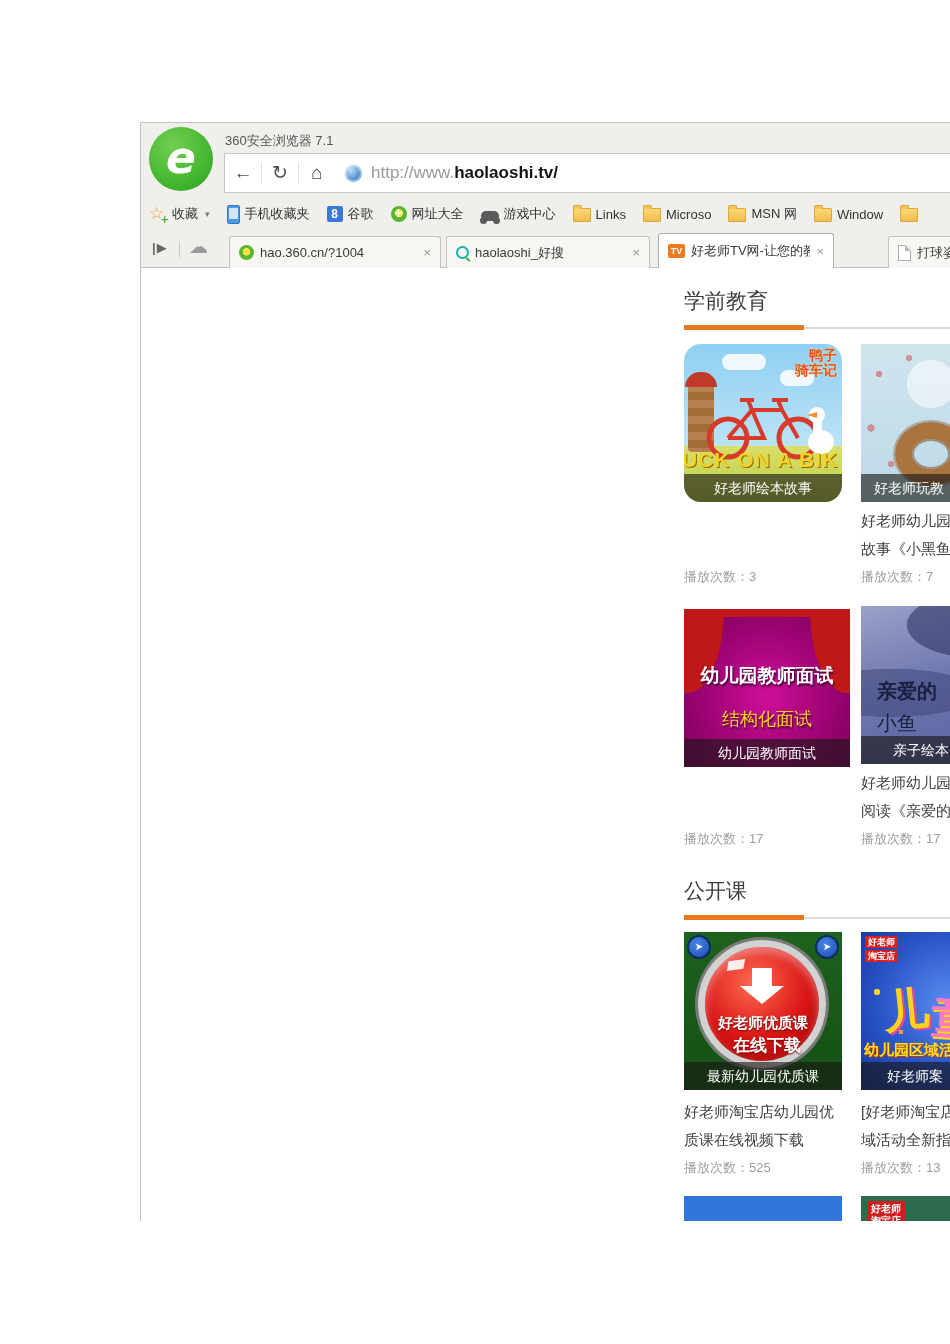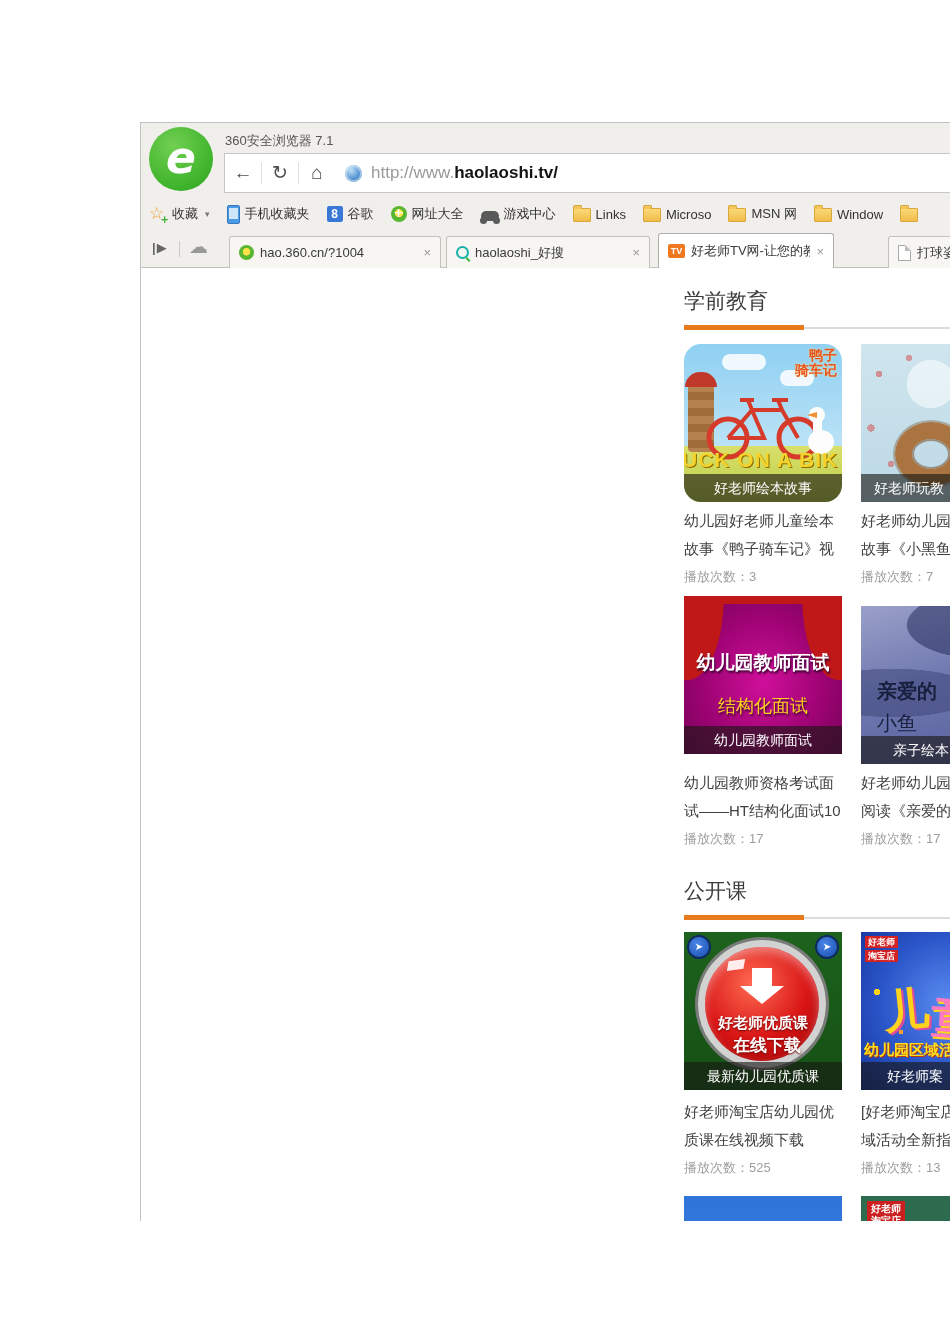--- a/index.html
+++ b/index.html
@@ -300,49 +300,41 @@
       <div class="duck-badge"><span>鸭子</span><br><span>骑车记</span></div>
       <div class="duck-banner">UCK ON A BIK</div>
       <div class="caption">好老师绘本故事</div>
     </div>
     <div class="thumb c2 art-swim" style="top:63px;">
 
       <div class="donut"></div>
       <div class="caption left" style="padding-left:13px;">好老师玩教</div>
     </div>
 
-    <div class="vtitle c1" style="top:226px;">
-      <div>幼儿园好老师儿童绘本</div>
-        <div>故事《鸭子骑车记》视</div>
-    </div>
     <div class="vplays c1" style="top:287px;">播放次数：3</div>
     <div class="vtitle c2" style="top:226px;">
       <div>好老师幼儿园</div>
         <div>故事《小黑鱼</div>
     </div>
     <div class="vplays c2" style="top:287px;">播放次数：7</div>
 
-    <div class="thumb c1 art-int" style="top:315px;">
+    <div class="thumb c1 art-int" style="top:328px;padding-left:8px;">
       <div class="top"></div>
       <div class="cl"></div>
       <div class="cr"></div>
       <div class="l1">幼儿园教师面试</div>
       <div class="l2">结构化面试</div>
       <div class="caption">幼儿园教师面试</div>
     </div>
     <div class="thumb c2 art-fish" style="top:325px;">
       <div class="l1">亲爱的</div>
       <div class="l2">小鱼</div>
       <div class="caption left" style="padding-left:32px;">亲子绘本</div>
     </div>
 
-    <div class="vtitle c1" style="top:488px;">
-      <div>幼儿园教师资格考试面</div>
-        <div>试——HT结构化面试10</div>
-    </div>
     <div class="vplays c1" style="top:549px;">播放次数：17</div>
     <div class="vtitle c2" style="top:488px;">
       <div>好老师幼儿园</div>
         <div>阅读《亲爱的</div>
     </div>
     <div class="vplays c2" style="top:549px;">播放次数：17</div>
 
     <div class="sec-h" style="top:596px;">公开课</div>
     <div class="sec-line" style="top:636px;">
         <i></i>

